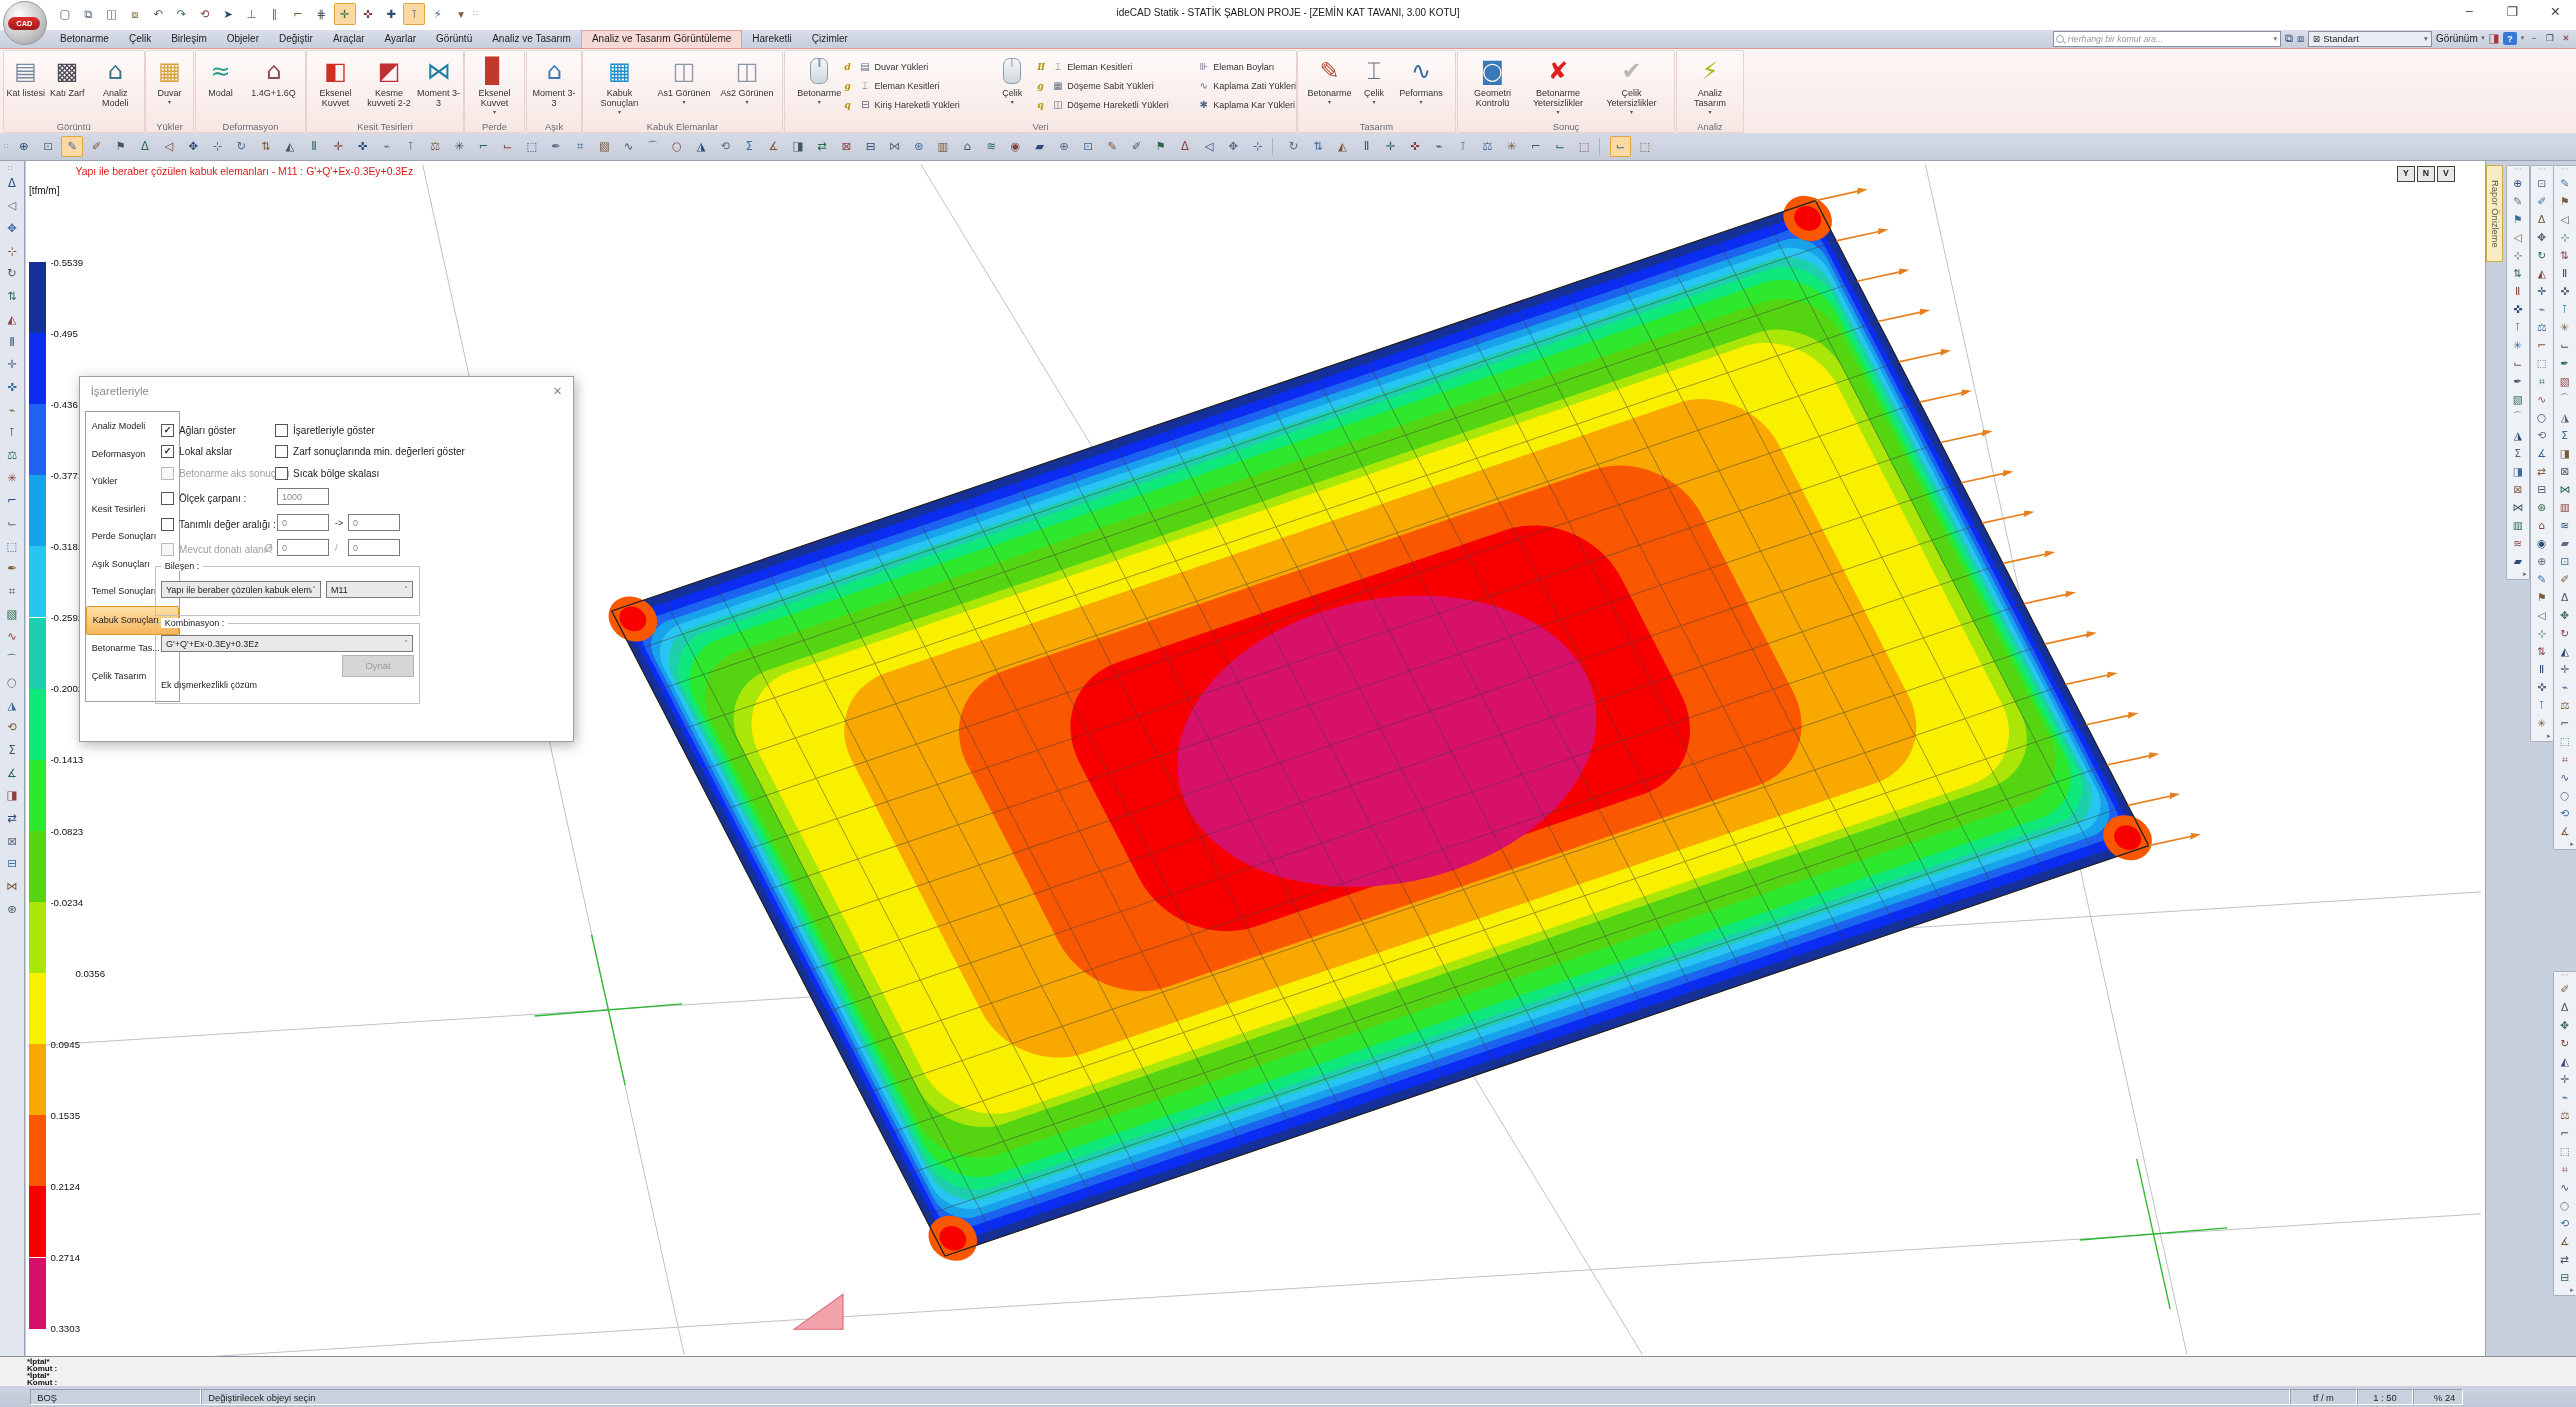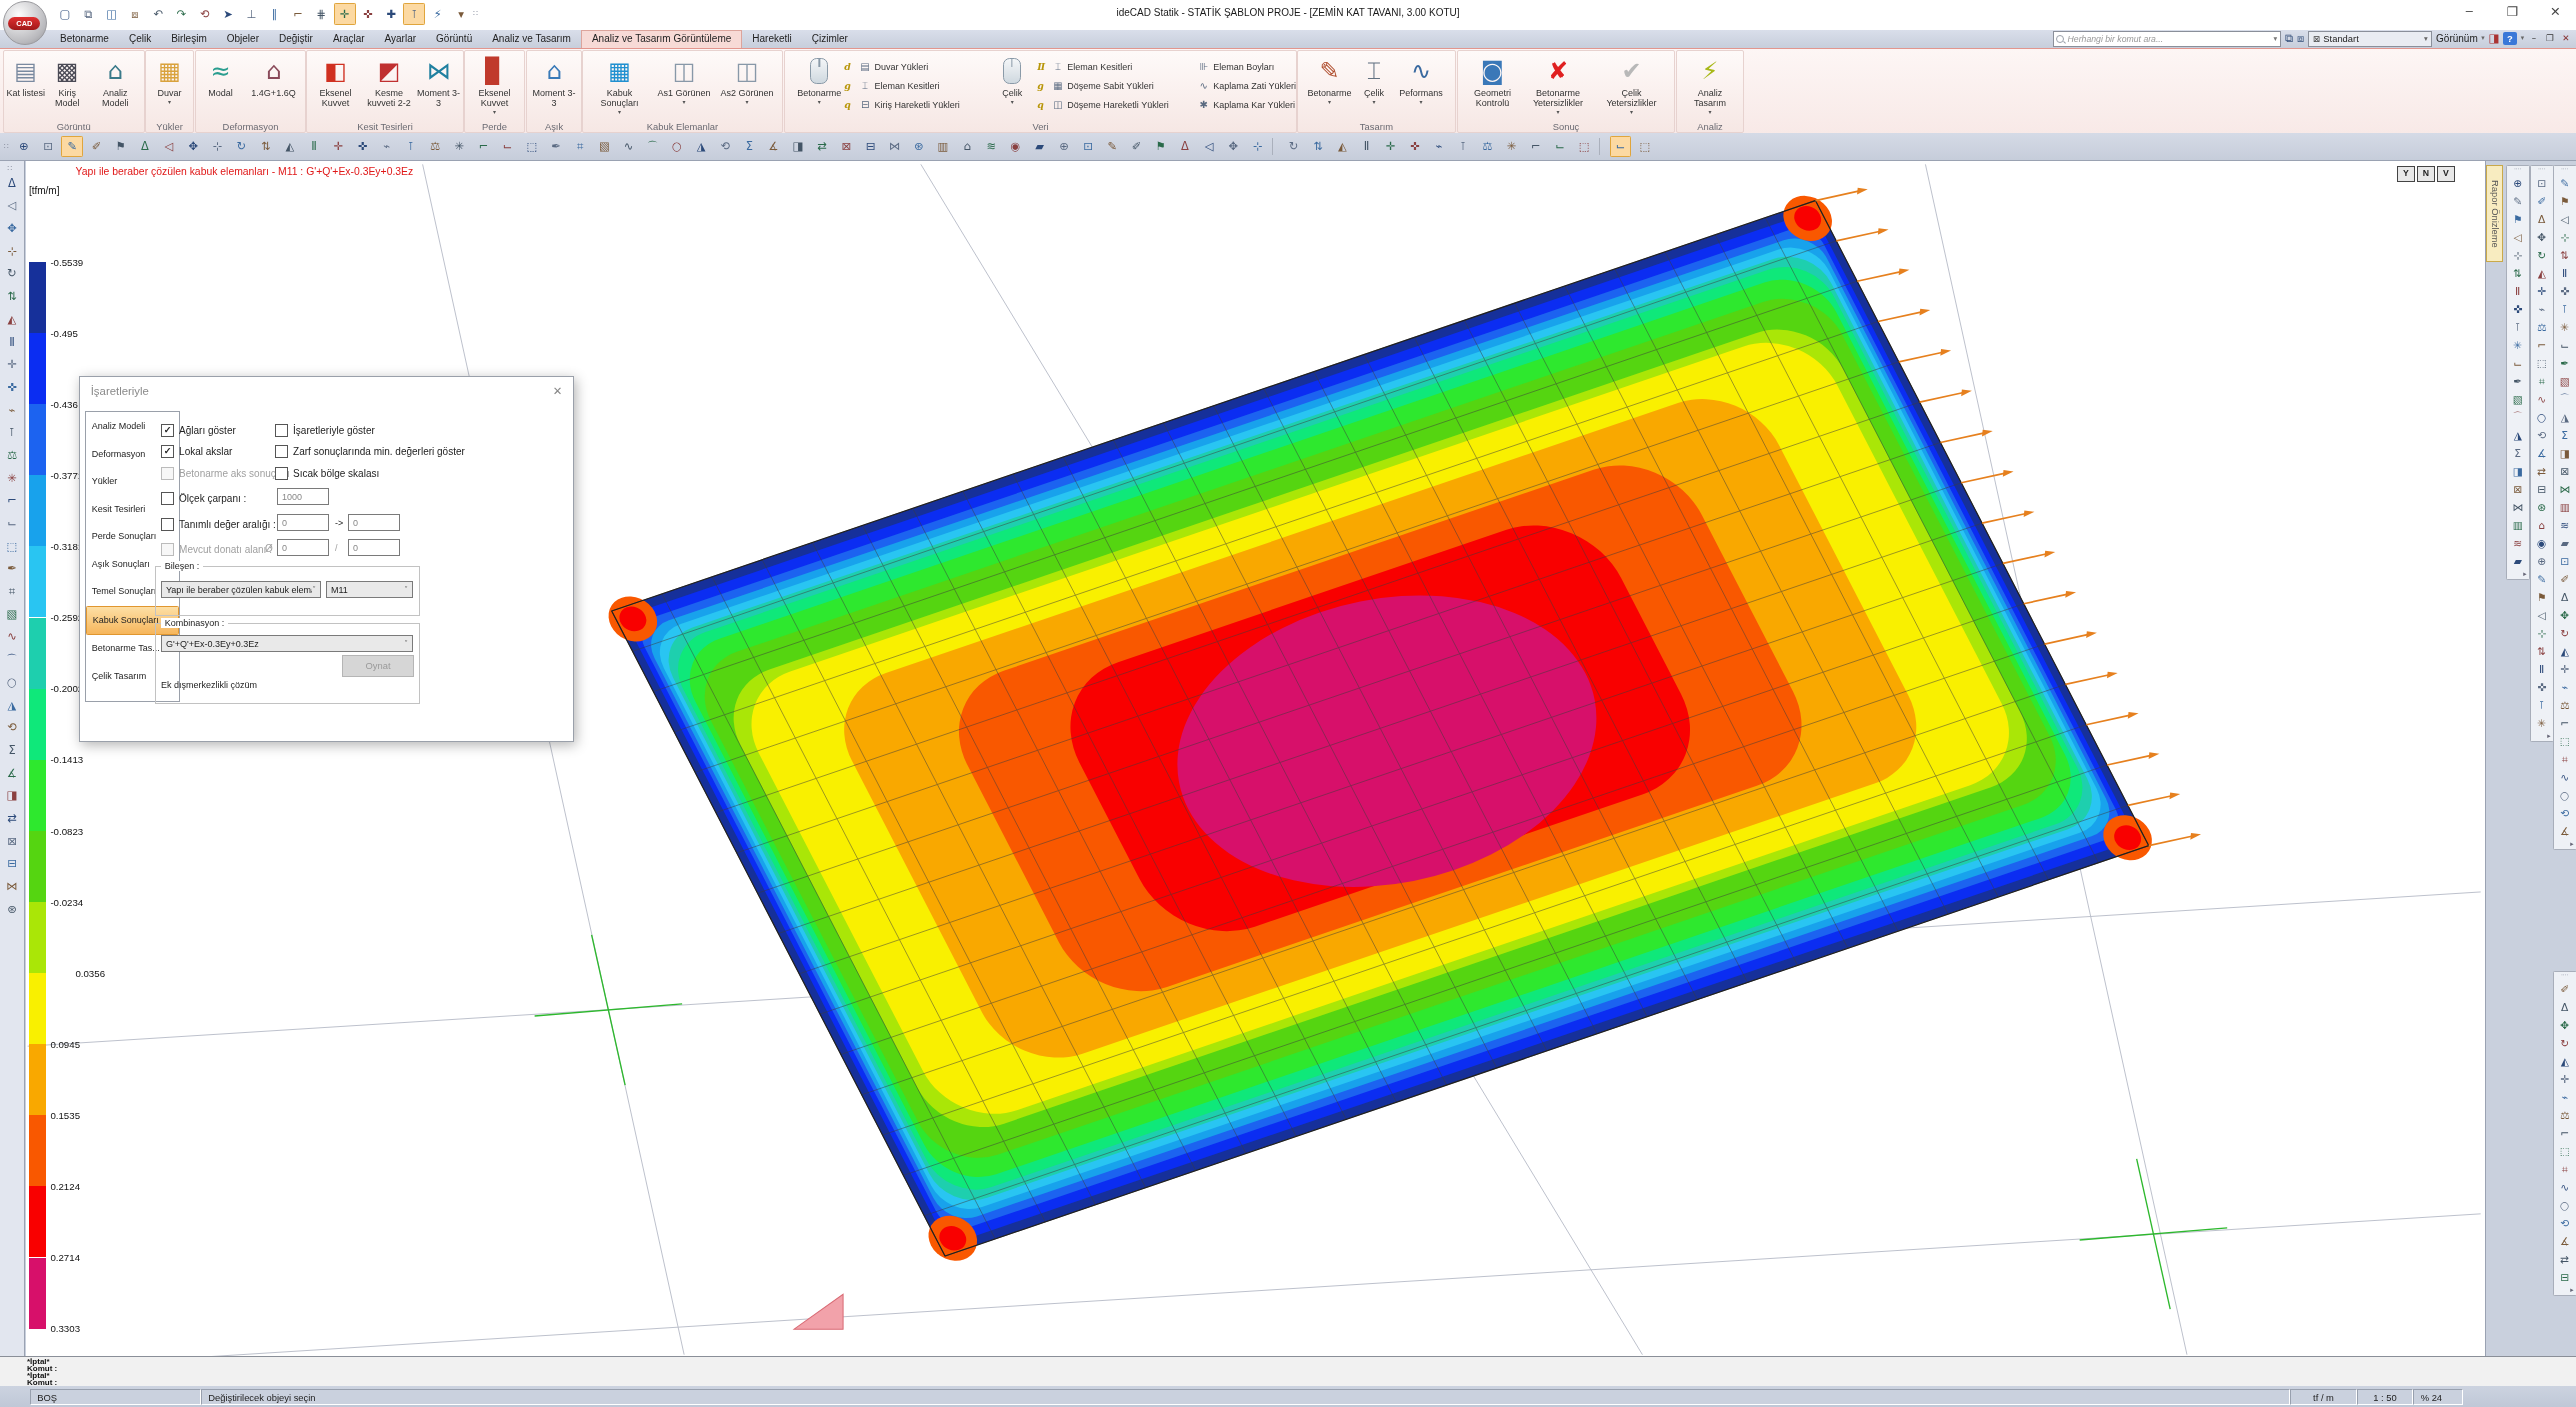--- a/index.html
+++ b/index.html
@@ -181,21 +181,21 @@
 
   <div id="ribbon">
       <div class="rgroup" style="left: 2.7px; width: 140px;">
         <div class="rbrow">
           <div class="rb" style="width: 39px;">
             <div class="ric" style="color: rgb(122, 138, 160);">▤</div>
             <div class="rlb">Kat listesi</div>
           </div>
           <div class="rb" style="width: 44px;">
             <div class="ric" style="color: rgb(74, 74, 85);">▩</div>
-            <div class="rlb">Kiriş Model</div>
+            <div class="rlb">Katı Zarf</div>
           </div>
           <div class="rb" style="width: 52px;">
             <div class="ric" style="color: rgb(58, 122, 138);">⌂</div>
             <div class="rlb">Analiz Modeli</div>
           </div>
         </div>
         <div class="gtitle">Görüntü</div>
       </div>
       <div class="rgroup" style="left: 145px; width: 47px;">
         <div class="rbrow">
@@ -846,17 +846,17 @@
       <div class="cmdline">*İptal*</div>
       <div class="cmdline">Komut :</div>
     </div>
 
   <div id="statusbar">
     <span style="width:29.5px;flex:0 0 auto;"></span>
     <span class="scell" style="width:171px;flex:0 0 auto;">BOŞ</span>
     <span class="scell" style="flex:1;">Değiştirilecek objeyi seçin</span>
     <span class="scell" style="width:67px;flex:0 0 auto;text-align:center;">tf / m</span>
     <span class="scell" style="width:56px;flex:0 0 auto;text-align:center;">1 : 50</span>
-    <span class="scell" style="width:50px;flex:0 0 auto;text-align:left;">% 24</span>
+    <span class="scell" style="width:50px;flex:0 0 auto;text-align:right;">% 24</span>
     <span style="width:113px;flex:0 0 auto;"></span>
   </div>
 </div>
 
 
 </body></html>

